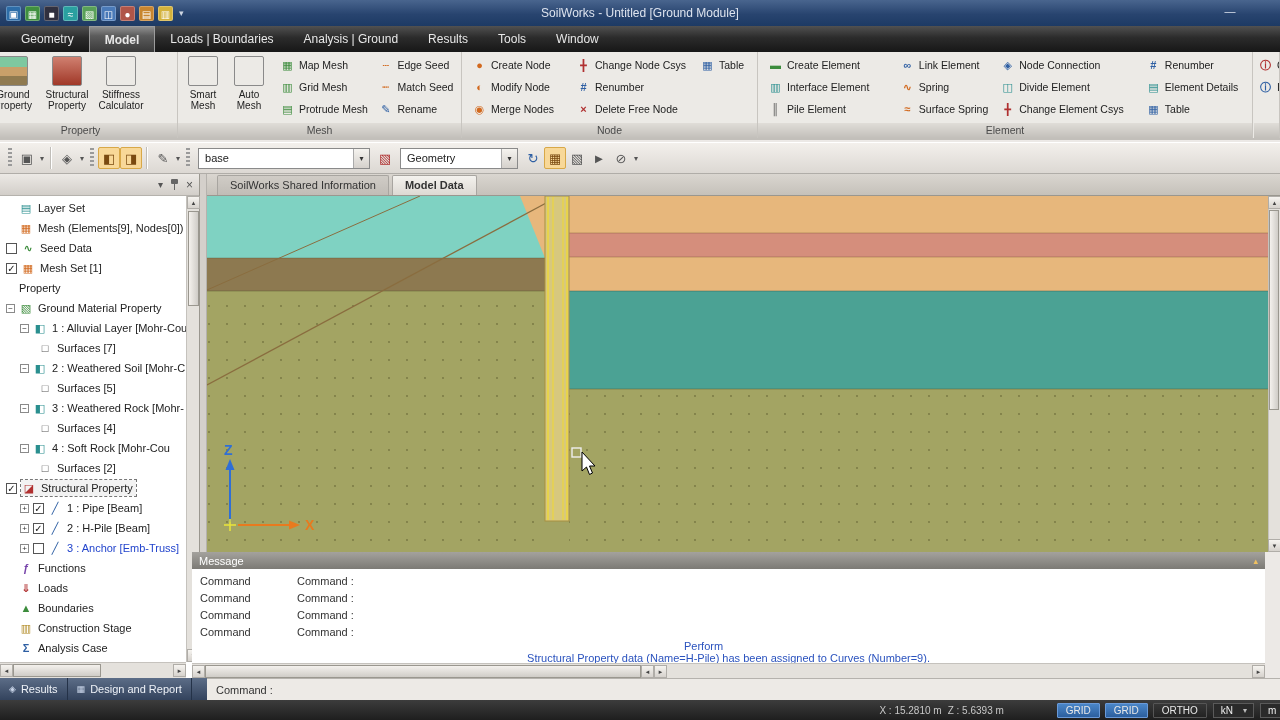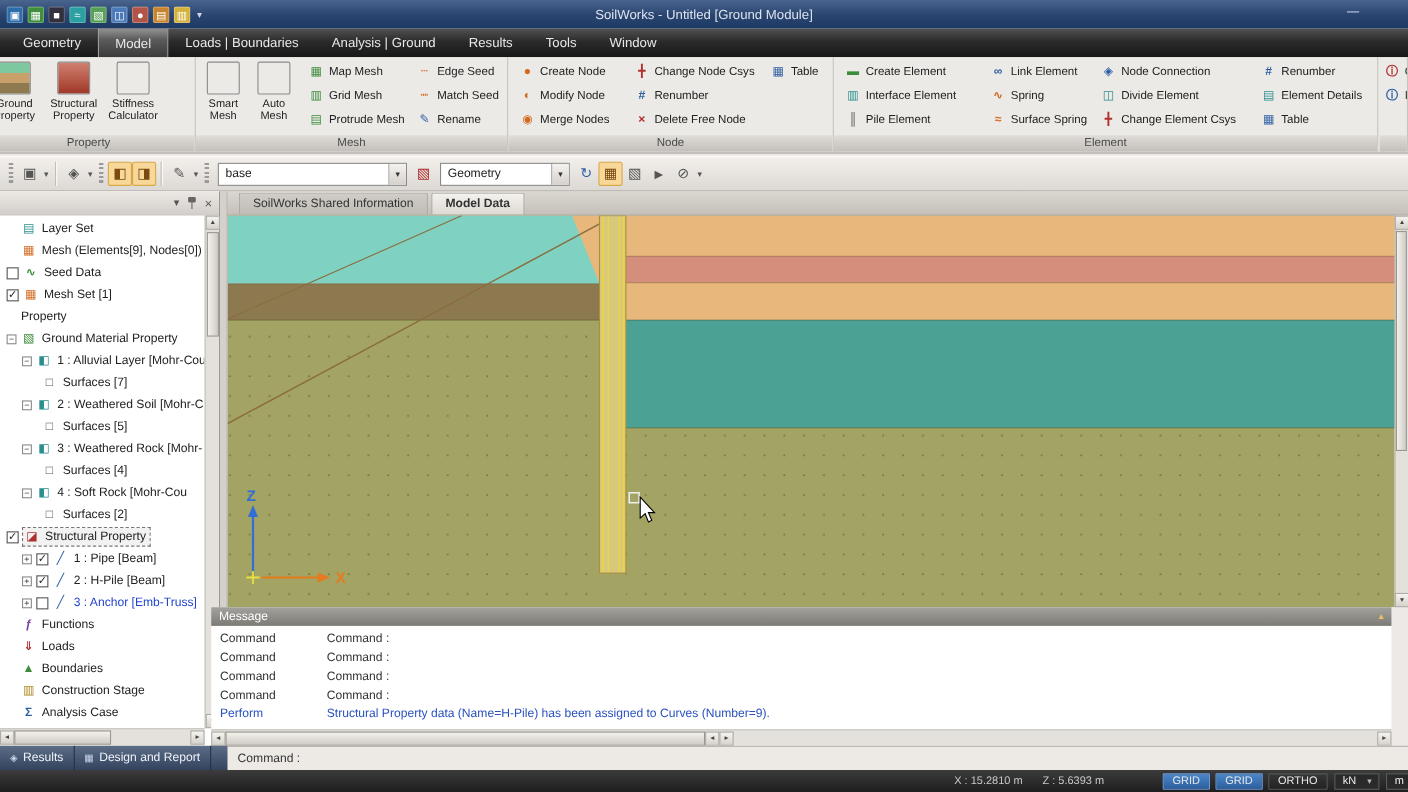--- a/index.html
+++ b/index.html
@@ -19,21 +19,21 @@
   .q4{background:#58a058}.q5{background:#4a7ab8}.q6{background:#b05548}.q7{background:#c8852f}.q8{background:#d4b23c}
   .qchev { color:#cfd6e2; font-size:9px; margin-left:2px; }
   .wtitle { position:absolute; left:0; right:0; text-align:center; font-size:12px; color:#dde3ee; }
   .winmin { position:absolute; right:38px; top:4px; width:24px; height:17px; text-align:center; line-height:15px;
     color:#dde3ee; font-size:11px; }
 
   
   .menubar { position:absolute; left:0; top:26px; width:1280px; height:26px;
     background:linear-gradient(#515151,#2b2b2b 45%,#171717); display:flex; padding-left:6px; }
   .mtab { padding:0 15px; line-height:26px; font-size:12px; color:#e8e8e8; }
-  .mtab.active { background:linear-gradient(#8f8f8f,#5c5c5c 35%,#3a3a3a); border:1px solid #9c9c9c; border-bottom:none; font-weight:normal; }
+  .mtab.active { background:linear-gradient(#8f8f8f,#5c5c5c 35%,#3a3a3a); border:1px solid #9c9c9c; border-bottom:none; font-weight:bold; }
 
   
   .ribbon { position:absolute; left:0; top:52px; width:1280px; height:88px; background:#eceae6; border-bottom:2px solid #c2bfba; }
   .rgroup { position:absolute; top:0; height:86px; border-right:1px solid #c8c5c0; display:flex; flex-direction:column; overflow:hidden; }
   .gcontent { flex:1; display:flex; align-items:flex-start; padding:2px 2px 0 2px; }
   .glabel { height:15px; background:linear-gradient(#e0ddd8,#c2bfba); font-size:10.5px; color:#4a4a4a; text-align:center; line-height:14px; }
   .lbtn { width:54px; min-width:54px; height:66px; display:flex; flex-direction:column; align-items:center; padding-top:2px;
     font-size:10px; line-height:11px; text-align:center; color:#222; border-radius:2px; }
   .bic { width:30px; height:30px; margin-bottom:3px; border-radius:2px; border:1px solid #8a8a8a; }
   .gp-icon { background:linear-gradient(#7ec8a0 34%, #c8a06a 34% 67%, #8f7a50 67%); }
@@ -101,33 +101,33 @@
   .canvas { position:absolute; left:207px; top:196px; width:1061px; height:356px; }
   .splitterv { position:absolute; left:200px; top:174px; width:7px; height:504px; background:#d4d0cb; border-right:1px solid #b5b2ad; }
 
   
   .msgpanel { position:absolute; left:192px; top:552px; width:1073px; height:126px; background:#fff; }
   .msghdr { height:17px; background:linear-gradient(#a4a29d,#7c7a75); color:#fff; font-size:11px; display:flex; align-items:center; padding:0 7px; }
   .msghdr .chev { margin-left:auto; color:#f0c060; font-size:9px; }
   .msgrows { padding-top:3px; }
   .mrow { display:flex; align-items:center; height:17px; font-size:11px; color:#333; }
   .mc1 { width:105px; min-width:105px; padding-left:8px; }
-  .mrow.perform { color:#2a52be; }
+  .mrow.perform { color:#2a52be;flex-direction:column; }
   .msghs { position:absolute; left:0; right:0; bottom:0; height:15px; background:#e4e1dc; border-top:1px solid #c5c2bd; display:flex; align-items:center; }
 
   
   .bltabs { position:absolute; left:0; top:678px; width:207px; height:22px;
     background:linear-gradient(#5c6d87,#33435d); display:flex; align-items:center; color:#eef2f8; font-size:11px; }
   .bltab { padding:0 9px; height:100%; line-height:22px; border-right:1px solid #243248; display:flex; align-items:center; gap:5px; }
   .blti { font-size:9px; color:#c8d4e8; }
   .cmdline { position:absolute; left:207px; top:678px; width:1073px; height:22px; background:#edeae6;
     border-top:1px solid #b5b2ad; display:flex; align-items:center; padding-left:9px; font-size:11px; color:#333; }
   .statusbar { position:absolute; left:0; top:700px; width:1280px; height:20px;
     background:linear-gradient(#3c3c3c,#1e1e1e); display:flex; align-items:center; color:#bcbcbc; font-size:10px; overflow:hidden; }
-  .coords { margin-left:auto; display:flex; gap:18px; margin-right:48px; color:#c8c8c8; }
+  .coords { margin-left:auto; display:flex; gap:6px; margin-right:48px; color:#c8c8c8; }
   .stbtn { height:15px; line-height:14px; padding:0 8px; margin-left:5px; color:#e8e8e8; border:1px solid #555; border-radius:1px; }
   .stbtn.on { background:linear-gradient(#4a86c8,#2c5f9e); border-color:#6a9ad8; }
   .stcombo { margin-left:6px; height:15px; display:flex; align-items:center; gap:8px; border:1px solid #5a5a5a; padding:0 4px 0 7px; color:#eee; background:#2a2a2a; }
   .stcombo .tdd { color:#bbb; }
   .stcombo.clip { width:34px; margin-right:-14px; }
 </style>
 </head>
 <body>
 
 <div id="root">

